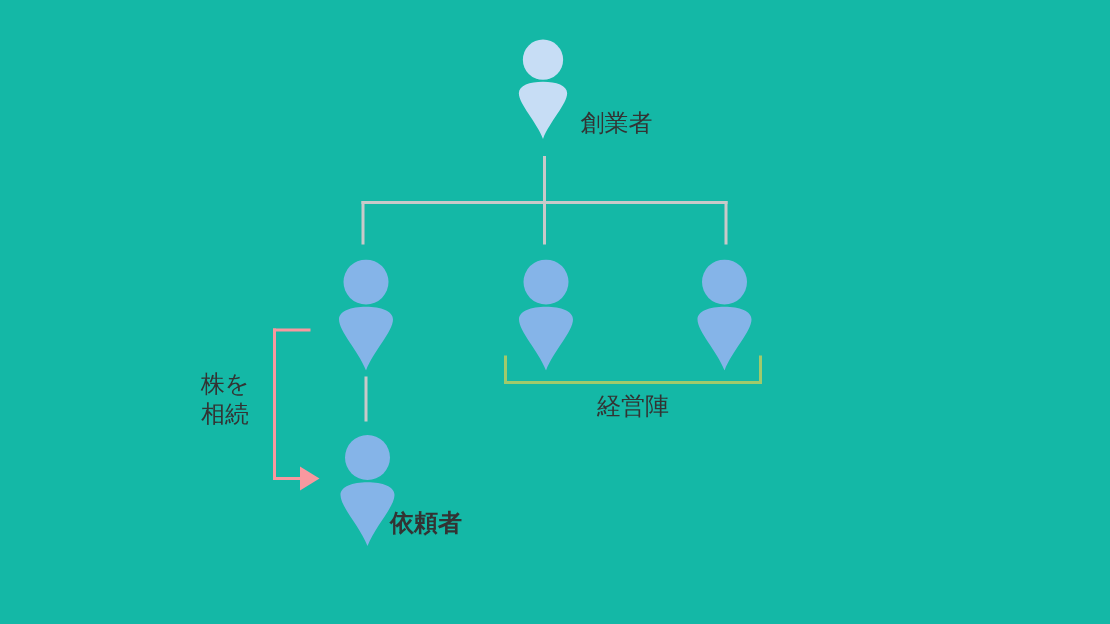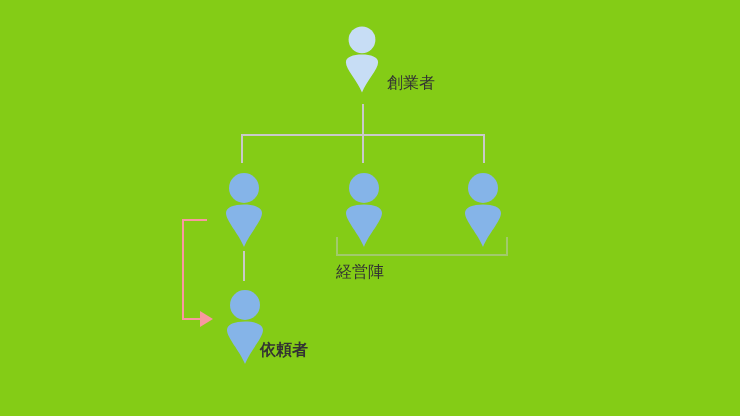--- a/index.html
+++ b/index.html
@@ -1,20 +1,20 @@
 <!DOCTYPE html>
 <html><head>
 <meta charset="utf-8">
 <style>
   html, body { margin: 0; padding: 0; background: #ffffff; }
   .canvas {
     position: relative;
     width: 740px;
     height: 416px;
-    background: #84cc16;
+    background: #14b8a6;
     overflow: hidden;
     font-family: "Liberation Sans", "DejaVu Sans", sans-serif;
   }
   .person { position: absolute; display: block; }
   .person.light { color: #c7ddf5; }
   .person.solid { color: #85b4e8; }
   .line { position: absolute; background: #c9c9c9; }
   .line.v { width: 2px; }
   .line.h { height: 2px; }
   .pinkline { position: absolute; background: #f9989f; }
@@ -27,21 +27,21 @@
     border-bottom: 8px solid transparent;
     border-left: 13px solid #f9989f;
   }
   .label {
     position: absolute;
     font-size: 16px;
     color: #333333;
     white-space: nowrap;
     line-height: 1.15;
   }
-  .label.center { text-align: left; white-space: normal; }
+  .label.center { text-align: center; white-space: normal; }
   .note {
     position: absolute;
     font-size: 16px;
     color: #333333;
     text-align: center;
     line-height: 20px;
   }
   .bracket {
     position: absolute;
     box-sizing: border-box;
@@ -85,17 +85,21 @@
   <svg class="person solid" style="left:226px; top:290px; width:38px; height:74px;" viewBox="0 0 38 74" aria-hidden="true">
     <circle cx="19" cy="15" r="15" fill="currentColor"></circle>
     <path d="M19 74C14 61 1 48 1 40C1 34.3 9 31.5 19 31.5C29 31.5 37 34.3 37 40C37 48 24 61 19 74Z" fill="currentColor"></path>
   </svg>
   <div class="label" style="left:260px; top:341px;font-weight:bold;">依頼者</div>
 
   <div class="pinkline h" style="left:182px; top:219px; width:25px;"></div>
   <div class="pinkline v" style="left:182px; top:219px; height:101px;"></div>
   <div class="pinkline h" style="left:182px; top:318px; width:19px;"></div>
   <div class="arrowhead" style="left:200px; top:311px;"></div>
+  <div class="note" style="left:119px; top:247px; width:62px;">
+    <div>株を</div>
+    <div>相続</div>
+  </div>
 
   <div class="bracket" style="left:336px; top:237px; width:172px; height:19px;"></div>
   <div class="label center" style="left:336px; top:263px; width:172px;">経営陣</div>
 
 </div>
 
 </body></html>

